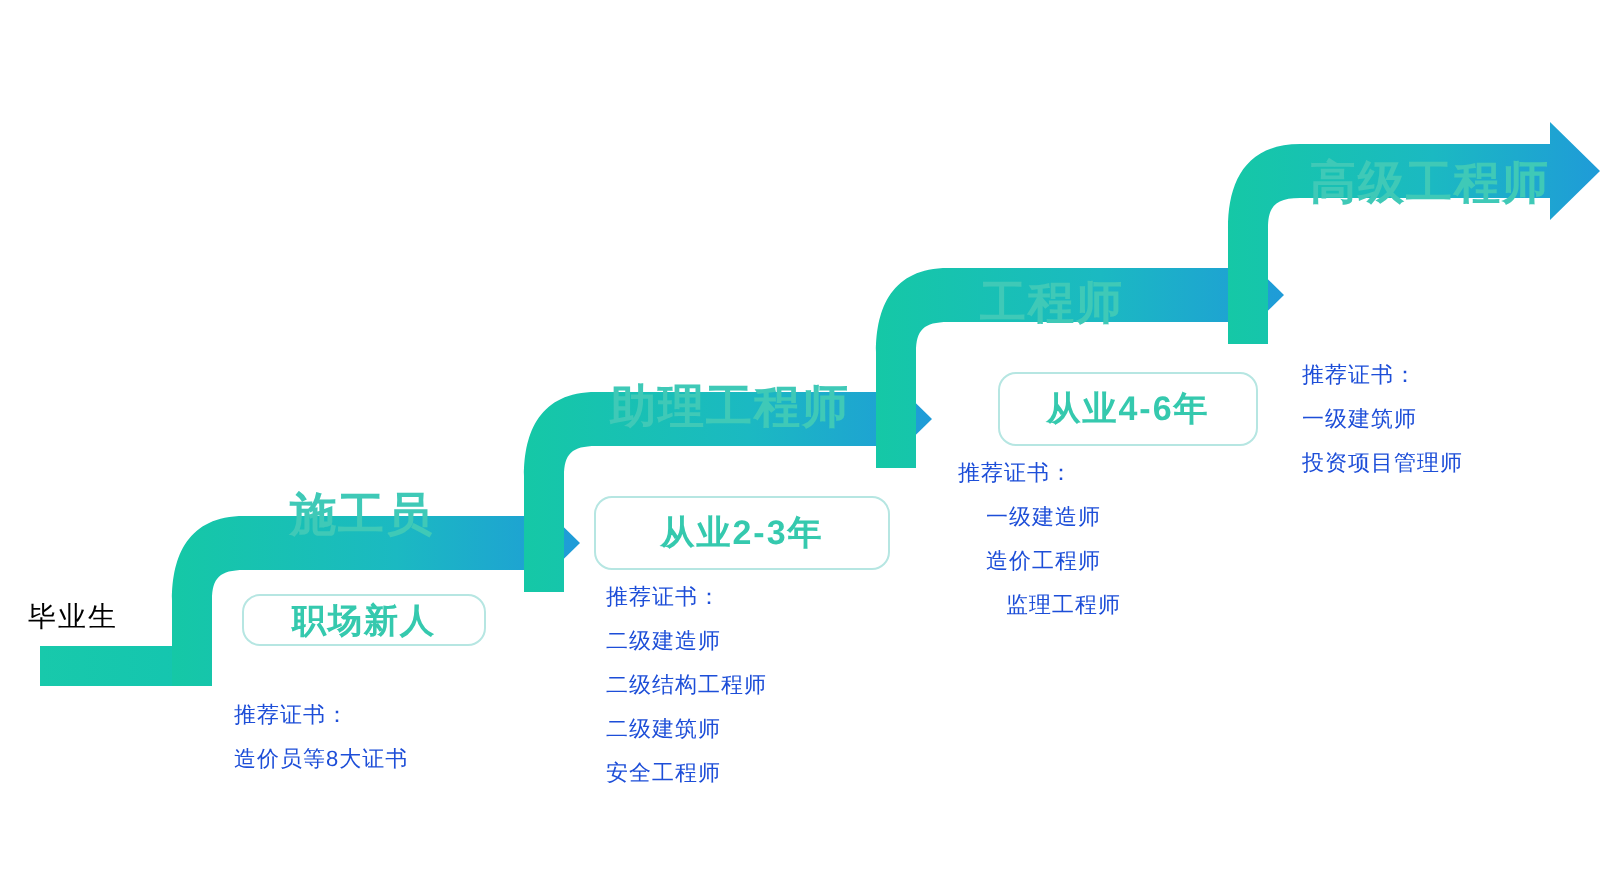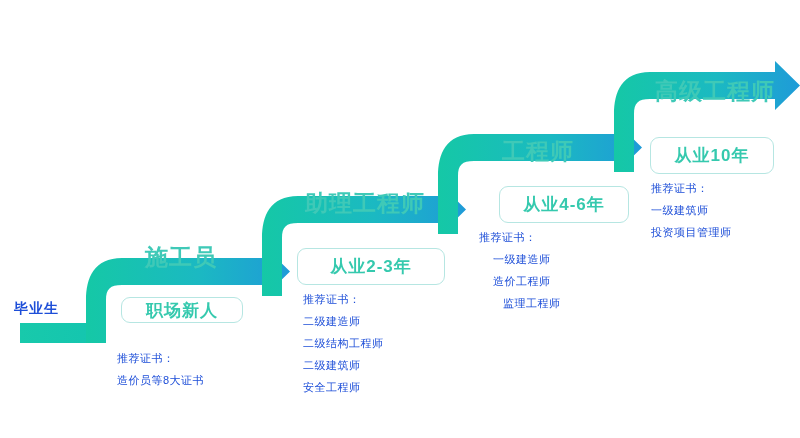--- a/index.html
+++ b/index.html
@@ -17,22 +17,22 @@
 
   .step-title{
     font-size:23px;
     font-weight:bold;
     color:#3fc9b7;
     letter-spacing:1px;
     margin-top:20px;
   }
   .start-label{
     font-size:14px;
-    font-weight:bold;
-    color:#1d4ed8;
+    font-weight:normal;
+    color:#000000;
     letter-spacing:1px;
   }
   .pill{
     position:absolute;
     border:1.5px solid #b6e6e2;
     border-radius:9px;
     color:#35c9ae;
     font-size:17px;
     font-weight:bold;
     letter-spacing:1px;
@@ -135,38 +135,35 @@
   </div>
 
   <div class="details" style="left:303px;top:288px;">
     <span class="d-line">推荐证书：</span>
     <span class="d-line">二级建造师</span>
     <span class="d-line">二级结构工程师</span>
     <span class="d-line">二级建筑师</span>
     <span class="d-line">安全工程师</span>
   </div>
 
-  <div class="txt step-title" style="left:502px;top:116px;text-align:center;">工程师</div>
+  <div class="txt step-title" style="left:490px;top:116px;text-align:center;">工程师</div>
 
   <div class="pill" style="left:499px;top:186px;width:130px;height:37px;">
     <span>从业4-6年</span>
   </div>
 
   <div class="details" style="left:479px;top:226px;">
     <span class="d-line">推荐证书：</span>
     <span class="d-line" style="margin-left:14px;">一级建造师</span>
     <span class="d-line" style="margin-left:14px;">造价工程师</span>
     <span class="d-line" style="margin-left:24px;">监理工程师</span>
   </div>
 
   <div class="txt step-title" style="left:655px;top:56px;">高级工程师</div>
 
-  <div class="pill" style="left:650px;top:137px;width:124px;height:37px;">
-    <span>从业10年</span>
-  </div>
 
   <div class="details" style="left:651px;top:177px;">
     <span class="d-line">推荐证书：</span>
     <span class="d-line">一级建筑师</span>
     <span class="d-line">投资项目管理师</span>
   </div>
 
 </div>
 
 </body></html>

